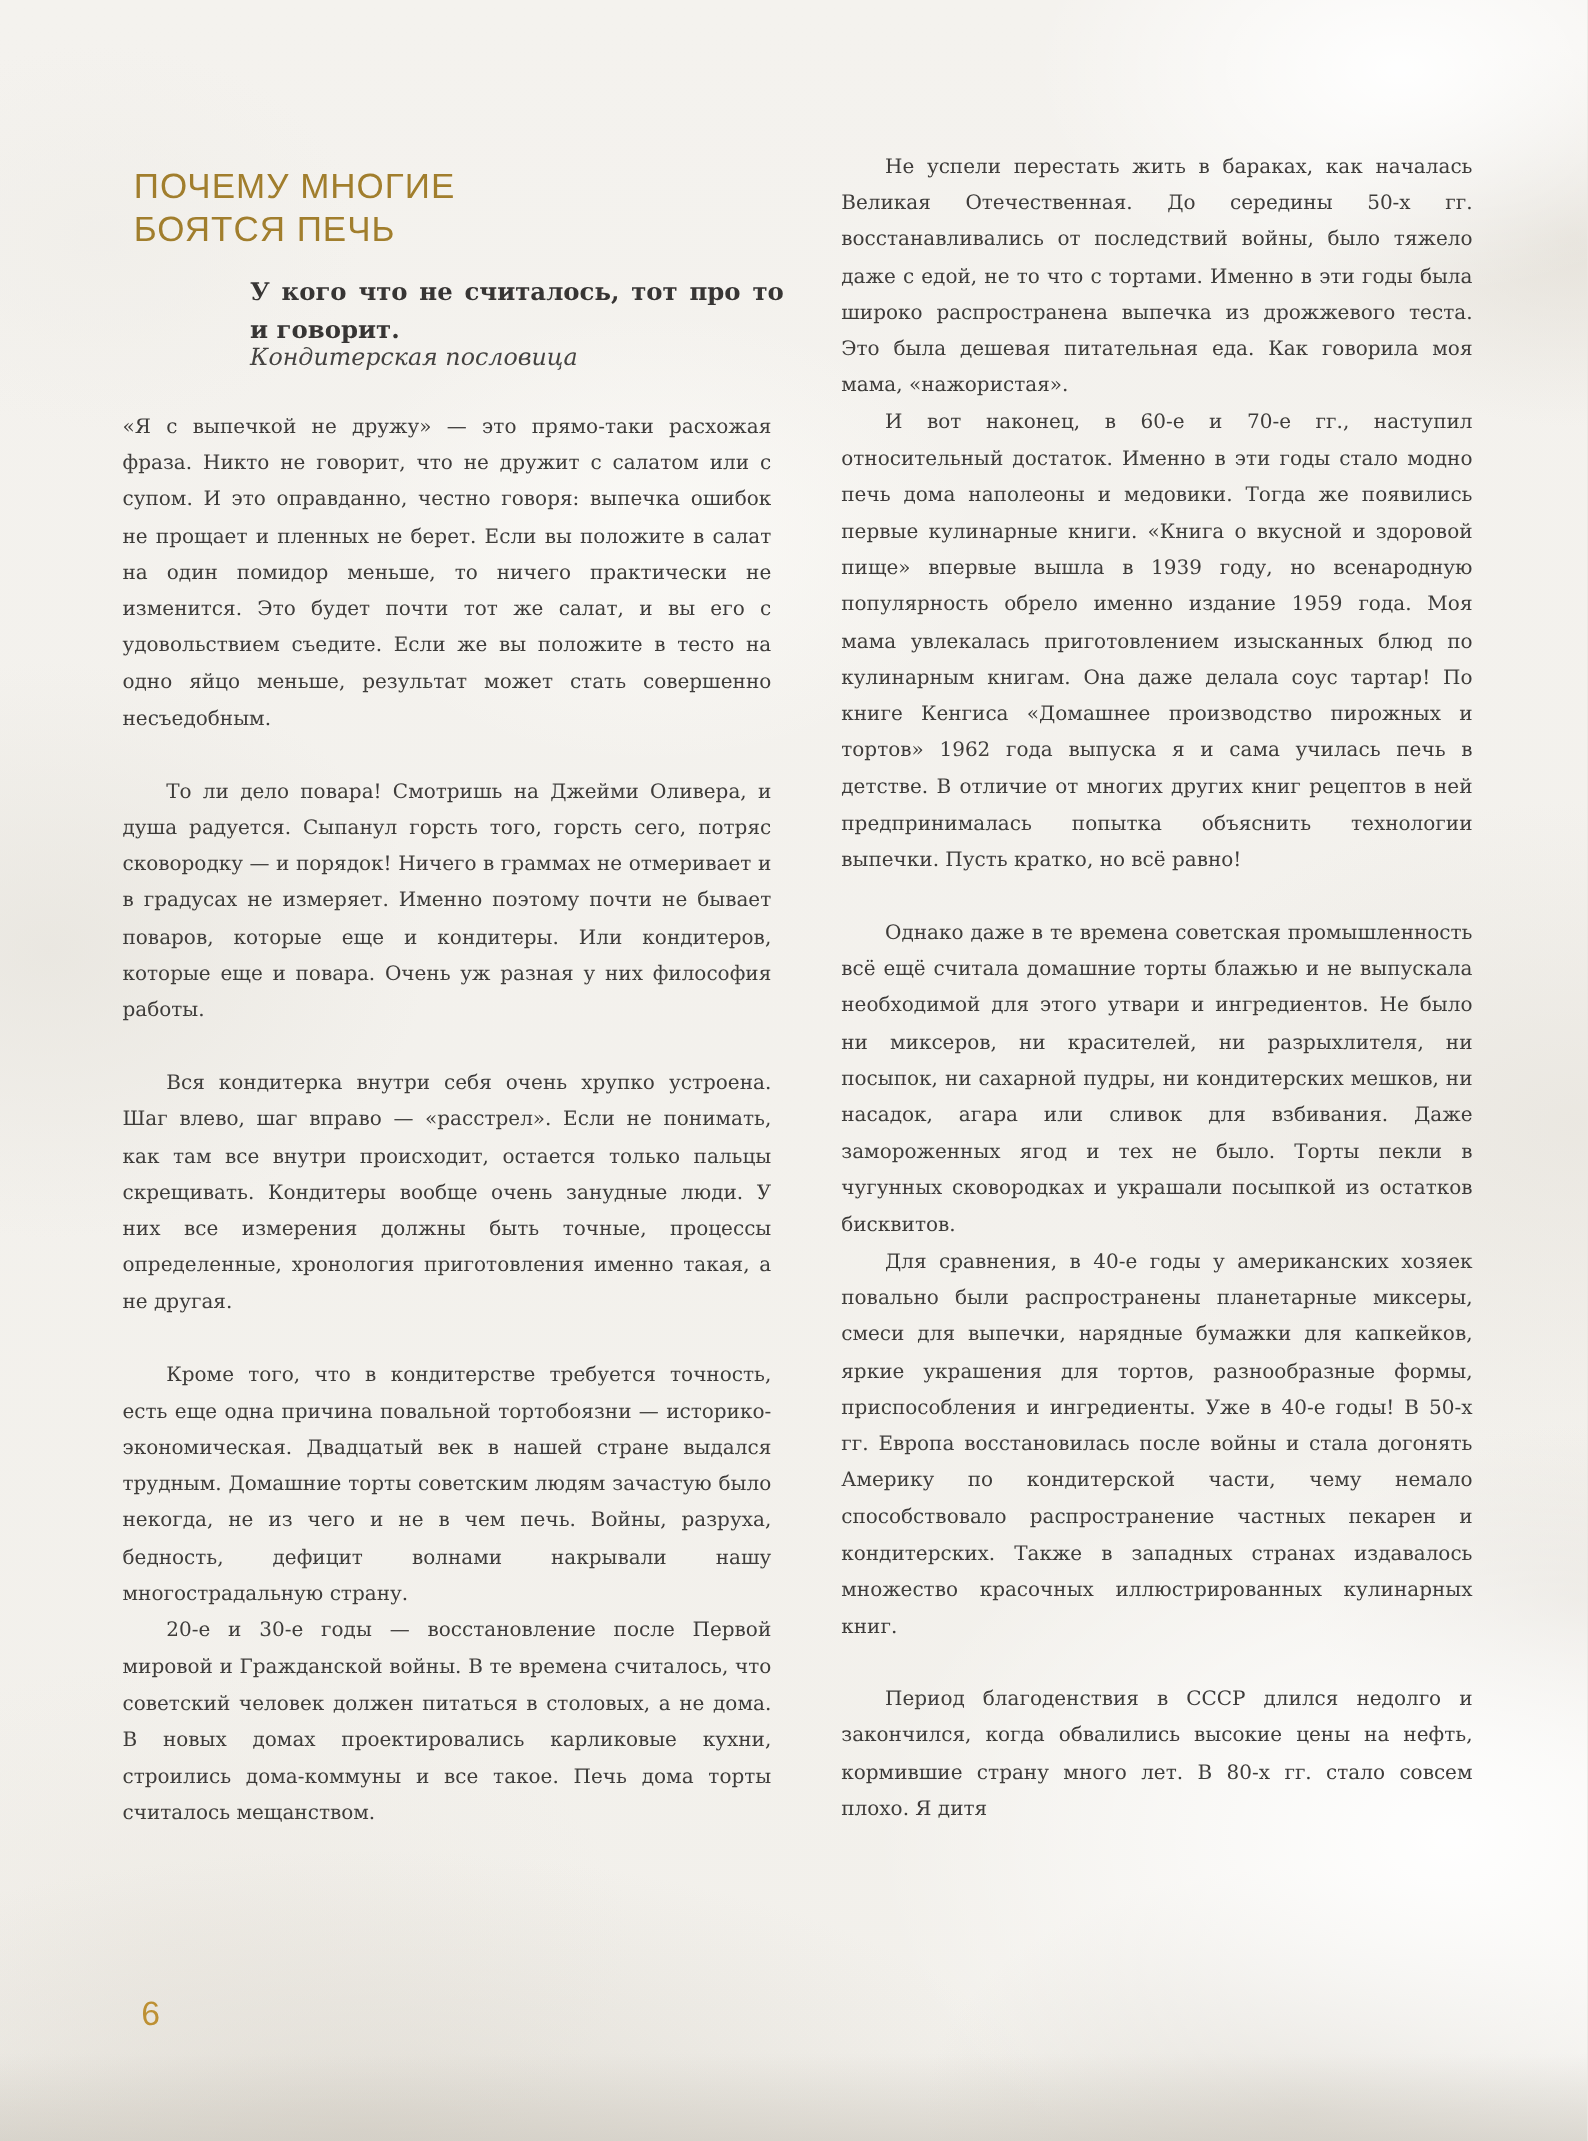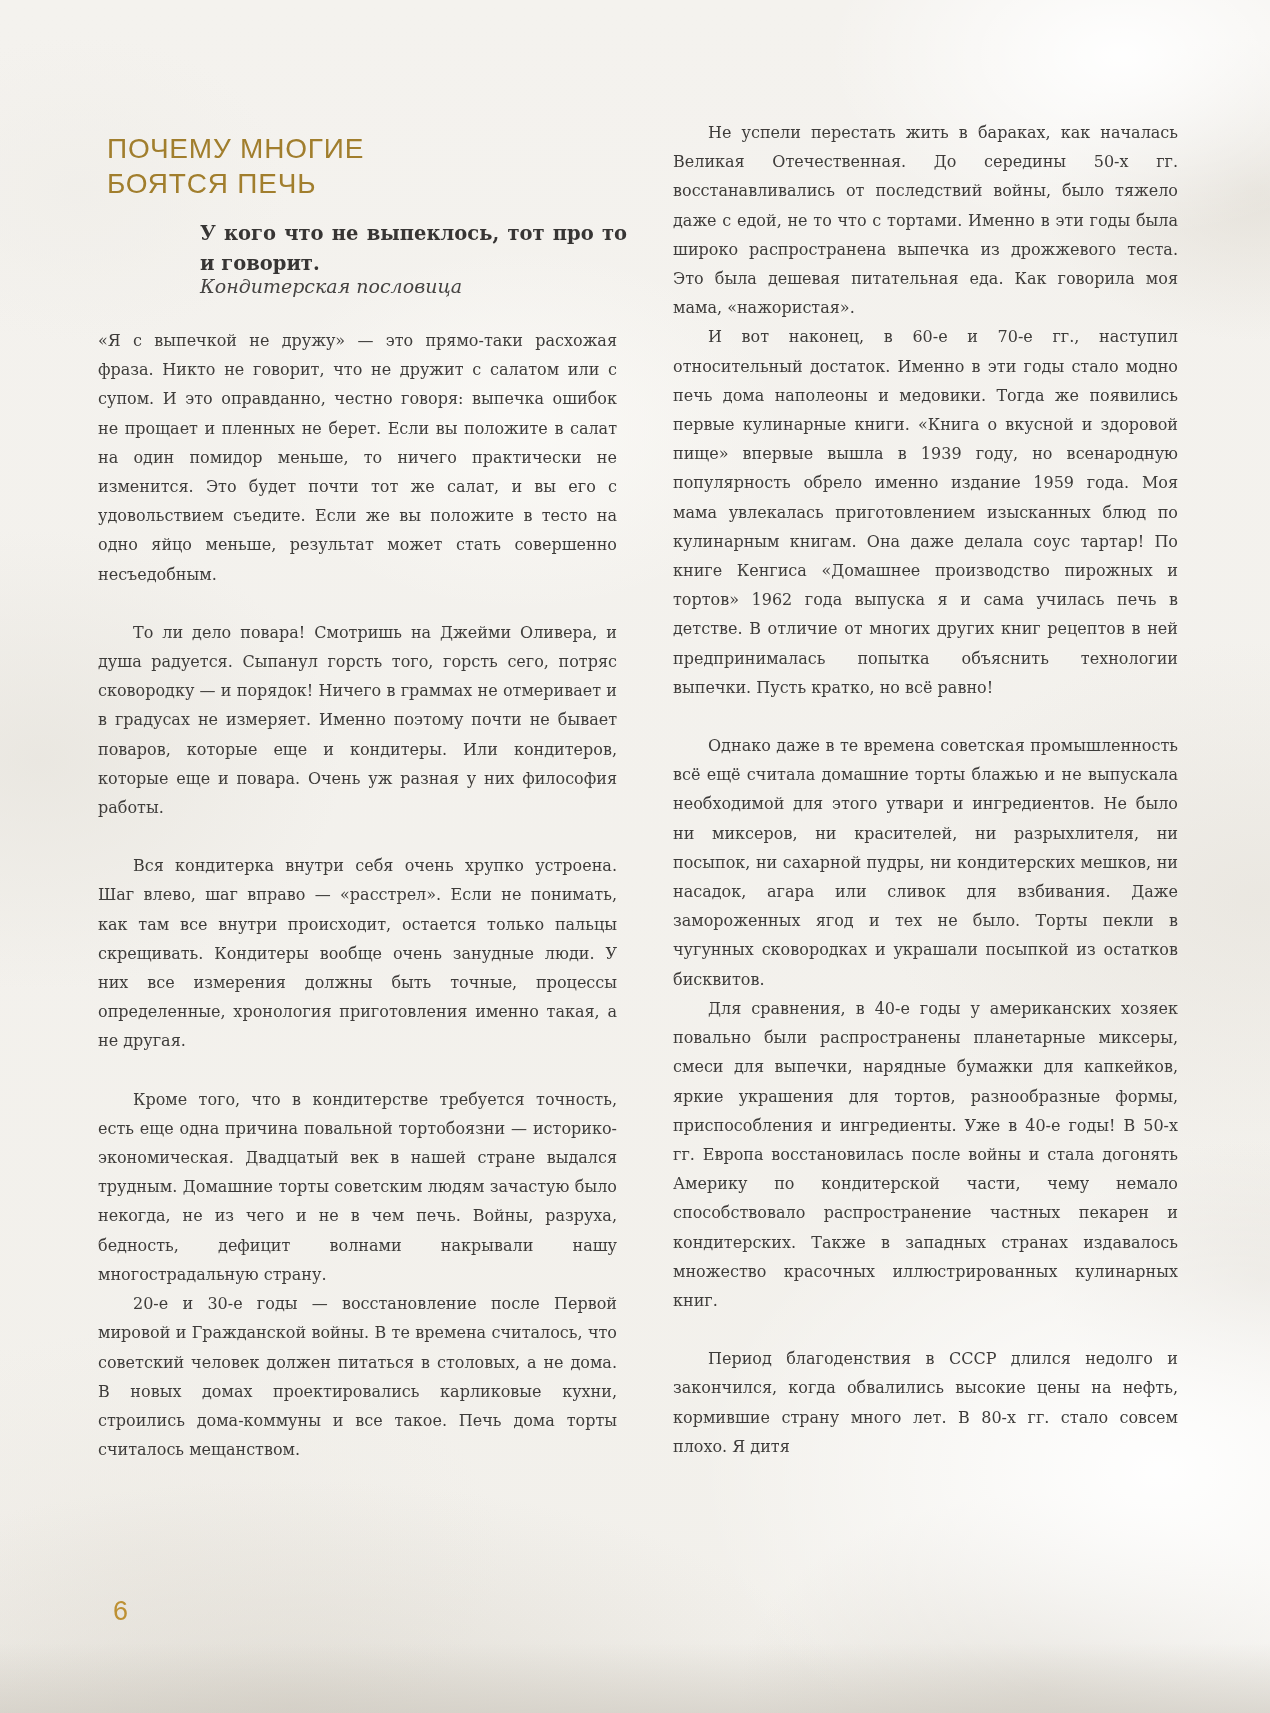--- a/index.html
+++ b/index.html
@@ -107,21 +107,21 @@
 </head>
 <body>
 
 <div class="page">
 
   <h1 class="heading">
     <span>ПОЧЕМУ МНОГИЕ</span><br>
     <span>БОЯТСЯ ПЕЧЬ</span>
   </h1>
 
-  <div class="epigraph">У кого что не выпеклось, тот про то и говорит.</div>
+  <div class="epigraph">У кого что не считалось, тот про то и говорит.</div>
 
   <div class="attribution">
     <span class="attr-inner">Кондитерская пословица</span>
   </div>
 
   <div class="col col-left">
     <p>«Я с выпечкой не дружу» — это прямо-таки расхожая фраза. Никто не говорит, что не дружит с салатом или с супом. И это оправданно, честно говоря: выпечка ошибок не прощает и пленных не берет. Если вы положите в салат на один помидор меньше, то ничего практически не изменится. Это будет почти тот же салат, и вы его с удовольствием съедите. Если же вы положите в тесто на одно яйцо меньше, результат может стать совершенно несъедобным.</p>
     <p class="ind gap">То ли дело повара! Смотришь на Джейми Оливера, и душа радуется. Сыпанул горсть того, горсть сего, потряс сковородку — и порядок! Ничего в граммах не отмеривает и в градусах не измеряет. Именно поэтому почти не бывает поваров, которые еще и кондитеры. Или кондитеров, которые еще и повара. Очень уж разная у них философия работы.</p>
     <p class="ind gap">Вся кондитерка внутри себя очень хрупко устроена. Шаг влево, шаг вправо — «расстрел». Если не понимать, как там все внутри происходит, остается только пальцы скрещивать. Кондитеры вообще очень занудные люди. У них все измерения должны быть точные, процессы определенные, хронология приготовления именно такая, а не другая.</p>
     <p class="ind gap">Кроме того, что в кондитерстве требуется точность, есть еще одна причина повальной тортобоязни — историко-экономическая. Двадцатый век в нашей стране выдался трудным. Домашние торты советским людям зачастую было некогда, не из чего и не в чем печь. Войны, разруха, бедность, дефицит волнами накрывали нашу многострадальную страну.</p>

